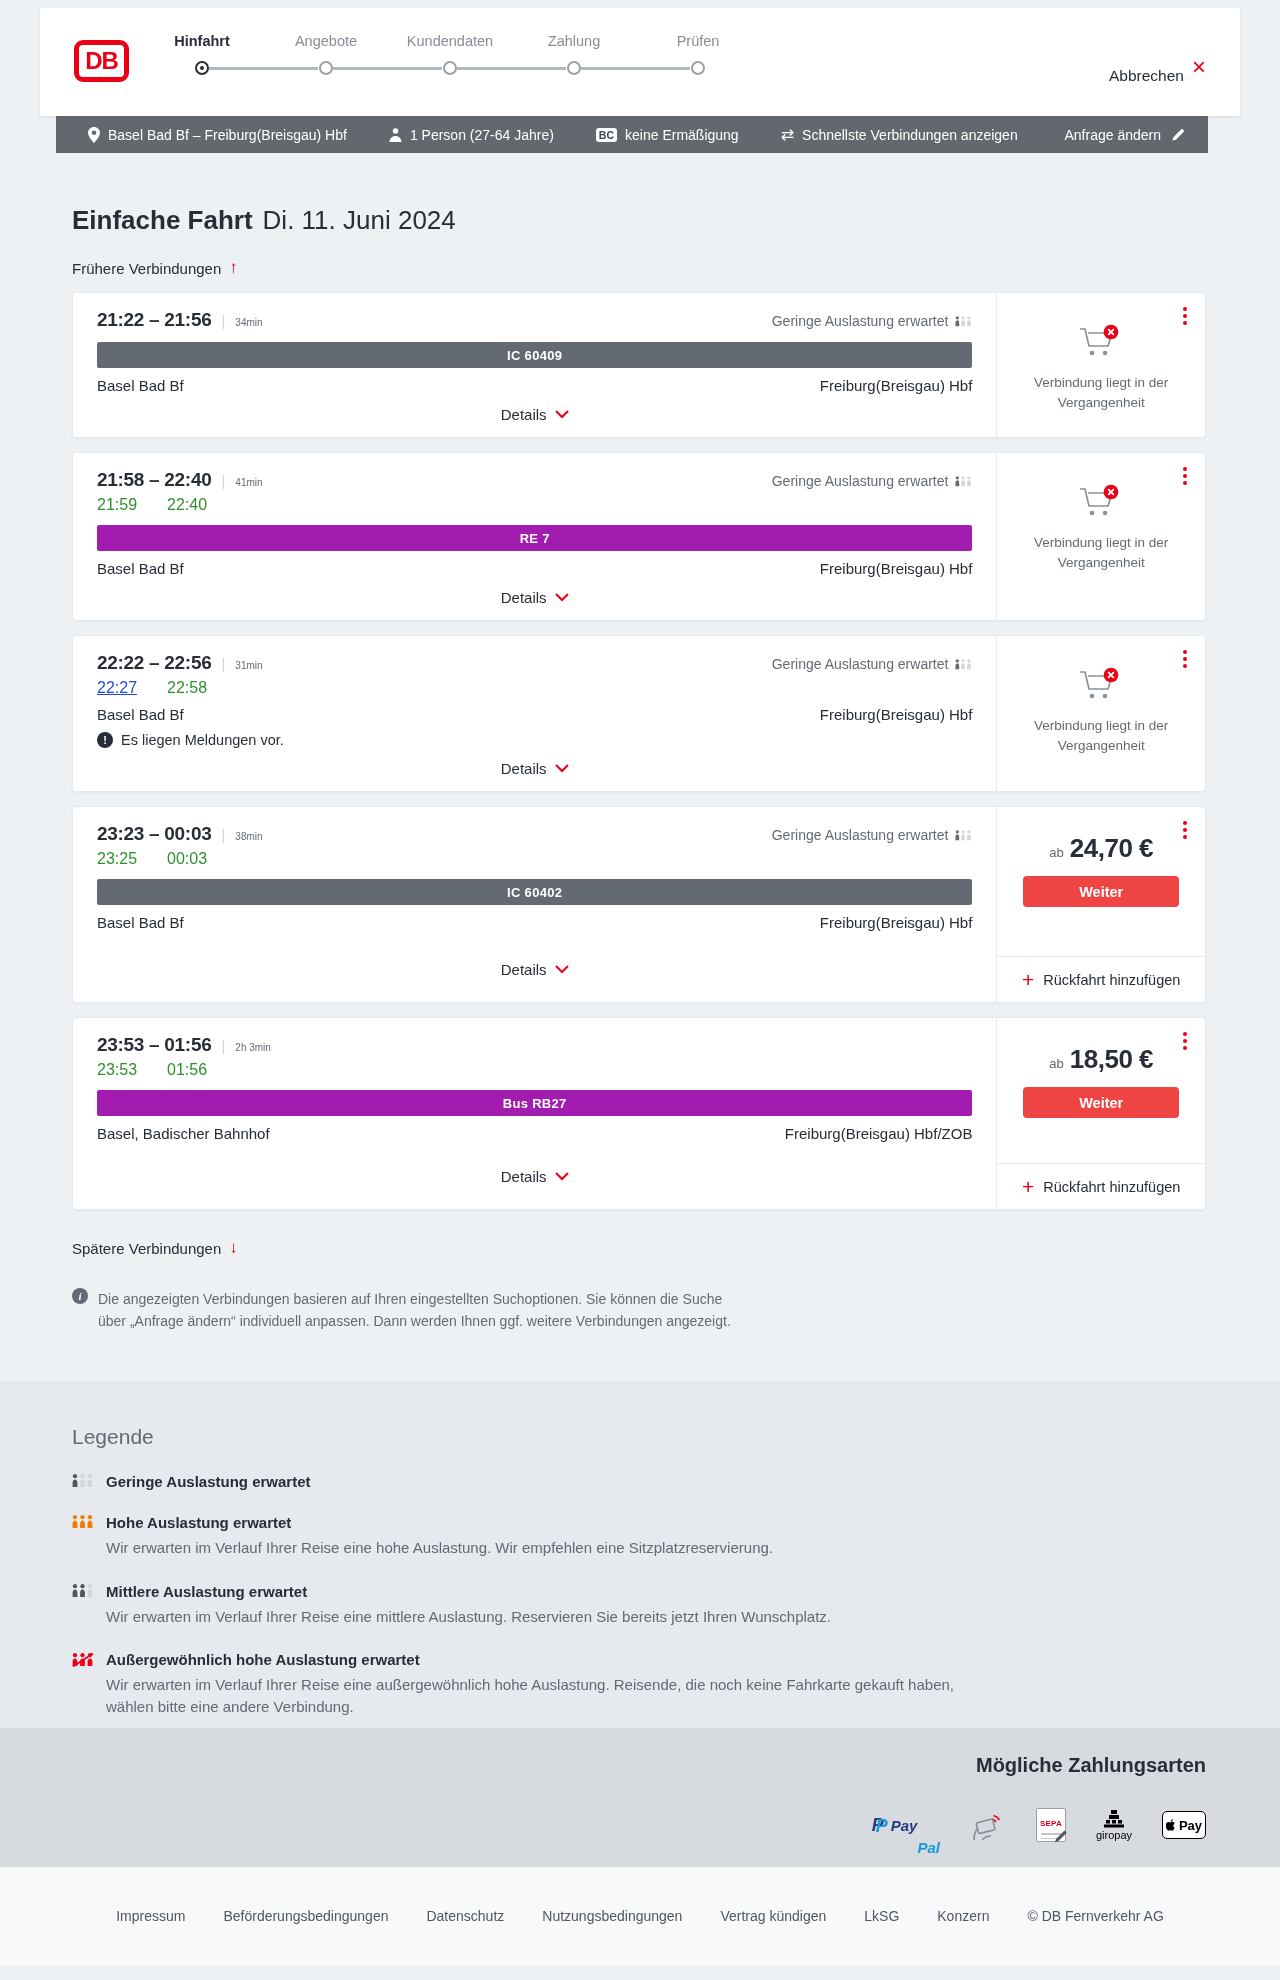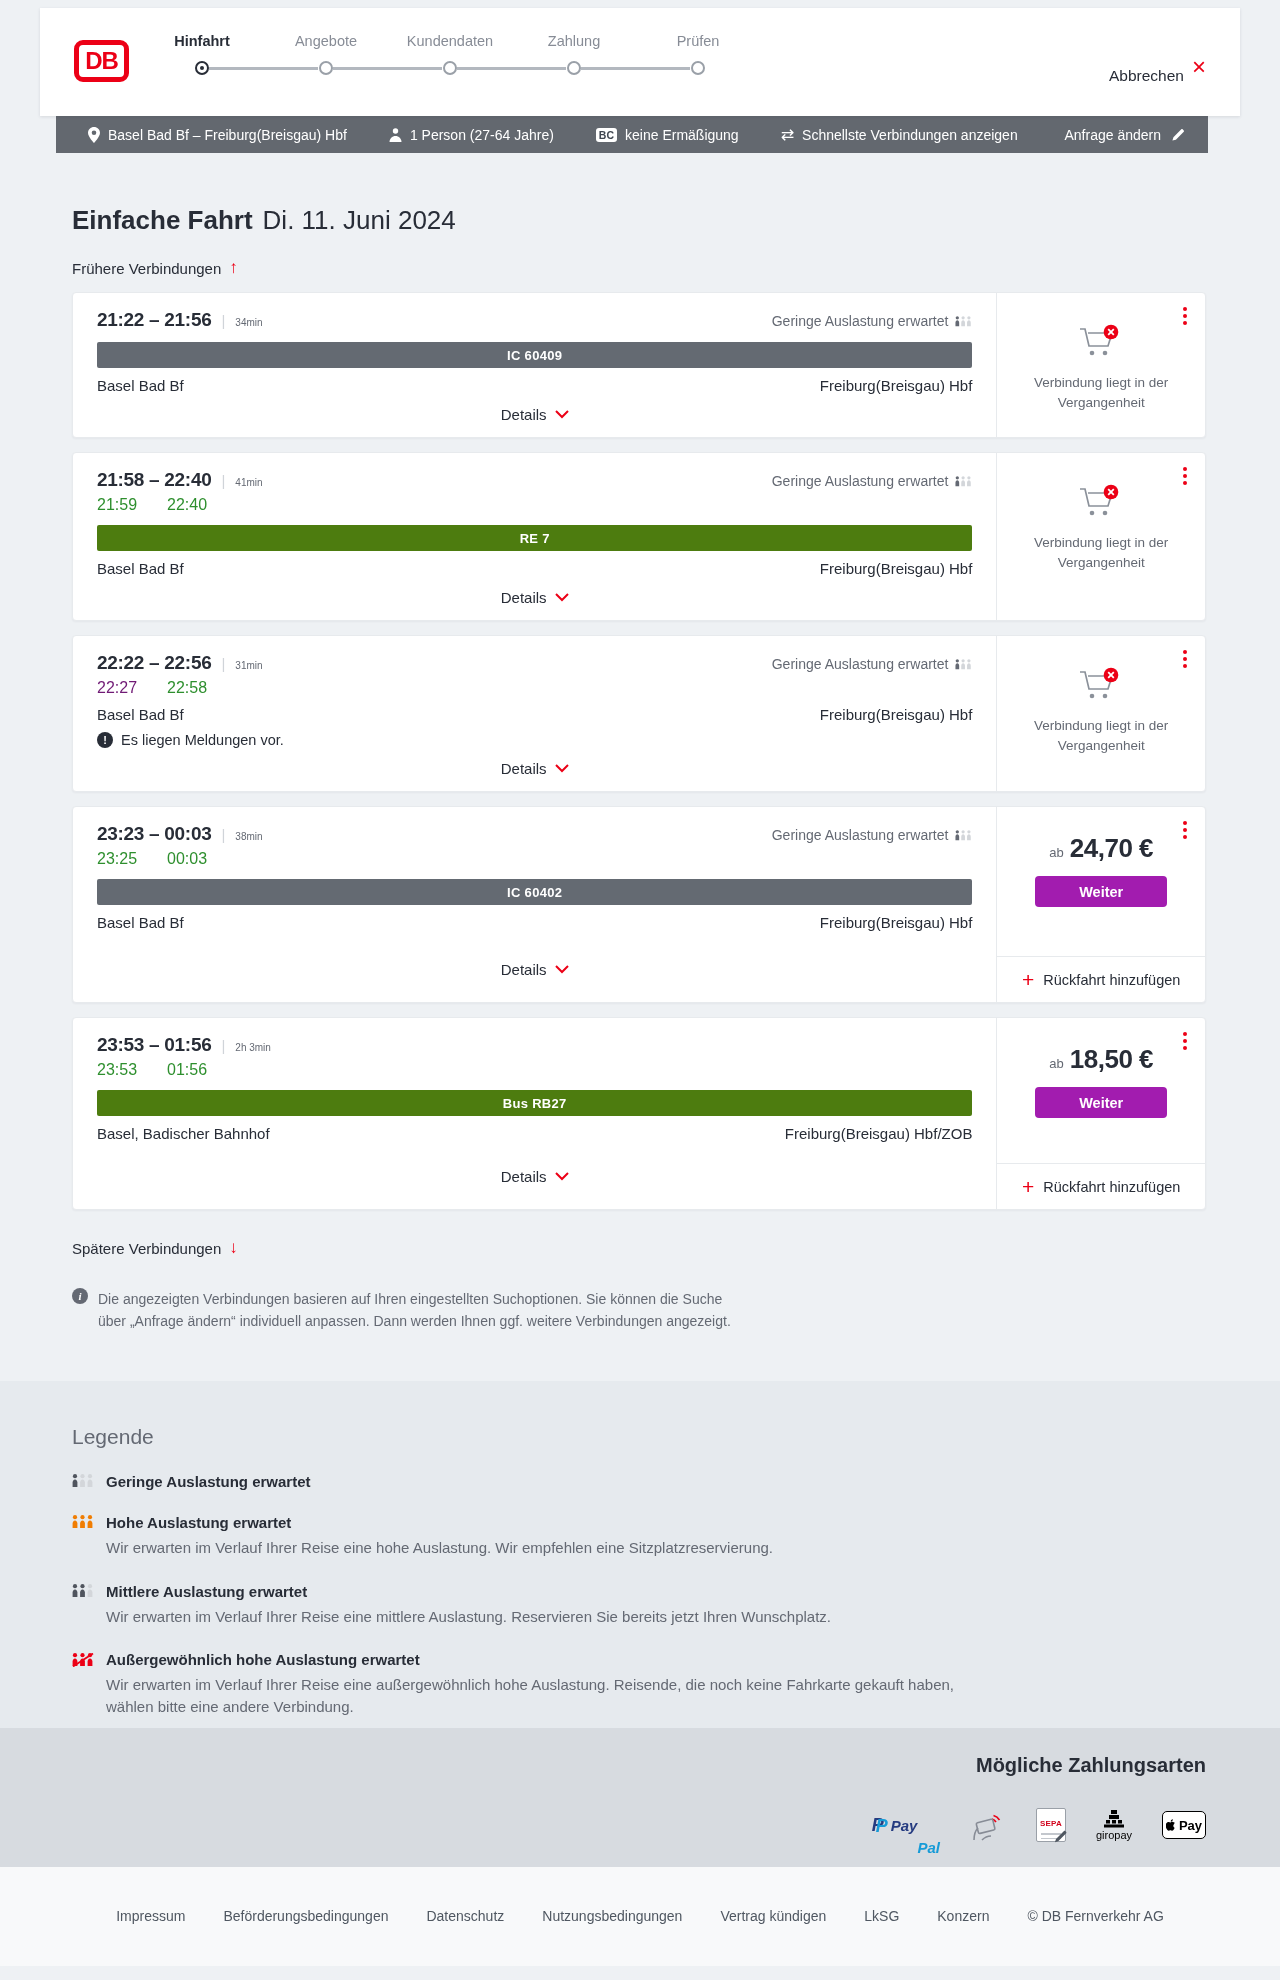--- a/index.html
+++ b/index.html
@@ -64,45 +64,45 @@
     display:flex; box-shadow:0 1px 2px rgba(40,45,55,.05);
   }
   .card-left { width:925px; padding:16px 24px 14px 24px; }
   .row1 { display:flex; align-items:baseline; }
   .times { font-size:19px; font-weight:700; letter-spacing:-.3px; }
   .sep { color:#d0d4d9; margin:0 10px; font-size:15px; }
   .duration { font-size:10px; color:#646973; }
   .occ { margin-left:auto; display:flex; align-items:center; gap:7px; font-size:14px; color:#646973; }
   .rt-row { margin-top:5px; display:flex; gap:30px; font-size:16px; }
   .rt-green { color:#2e8f2e; }
-  .rt-red { color:#701a75; }
+  .rt-red { color:#1d4ed8;text-decoration:underline; }
   .trainbar {
     margin-top:11px; height:26px; border-radius:2px; display:flex; align-items:center; justify-content:center;
     color:#fff; font-size:13px; font-weight:700; letter-spacing:.3px;
   }
   .trainbar.dark { background:#646a72; }
-  .trainbar.light { background:#4d7c0f; }
+  .trainbar.light { background:#a21caf; }
   .stations { margin-top:9px; display:flex; justify-content:space-between; font-size:15px; color:#282d37; }
   .msg-row { margin-top:9px; display:flex; align-items:center; gap:8px; font-size:14.5px; color:#282d37; }
   .circle-icon { width:16px; height:16px; border-radius:50%; display:inline-flex; align-items:center; justify-content:center; color:#fff; font-size:11px; font-weight:700; flex:0 0 16px; }
   .warn { background:#282d37; }
   .info-i { background:#646973; font-style:italic; font-family:"Liberation Serif",serif; }
   .details { margin-top:12px; display:flex; align-items:center; justify-content:center; gap:8px; cursor:pointer; }
   .details span { font-size:15px; color:#282d37; }
 
   .card-right { width:209px; border-left:1px solid #e7eaed; position:relative; display:flex; flex-direction:column; }
   .kebab { position:absolute; top:12px; right:16px; display:flex; flex-direction:column; gap:3px; cursor:pointer; padding:2px; }
   .kebab i { width:4px; height:4px; border-radius:50%; background:#ec0016; }
   .past-box { margin-top:30px; display:flex; flex-direction:column; align-items:center; }
   .past-note { margin-top:12px; width:160px; text-align:center; font-size:13.5px; color:#646973; line-height:1.45; }
   .price-row { margin-top:26px; display:flex; align-items:baseline; justify-content:center; gap:6px; }
   .price-ab { font-size:13px; color:#646973; }
   .price-val { font-size:26px; font-weight:700; color:#282d37; letter-spacing:-.5px; }
   .weiter-btn {
-    margin:12px auto 0 auto; width:132px; height:31px; background:#a21caf; color:#fff;
+    margin:12px auto 0 auto; width:156px; height:31px; background:#ef4444; color:#fff;
     border:none; border-radius:4px; font-family:inherit; font-size:14.5px; font-weight:700; cursor:pointer;
   }
   .return-row {
     margin-top:auto; border-top:1px solid #e7eaed; height:46px;
     display:flex; align-items:center; justify-content:center; gap:9px; cursor:pointer;
   }
   .plus { color:#ec0016; font-size:21px; font-weight:400; line-height:18px; }
   .return-row span.lbl { font-size:14.5px; color:#282d37; }
 
   .info-note { margin-top:30px; display:flex; gap:10px; }

